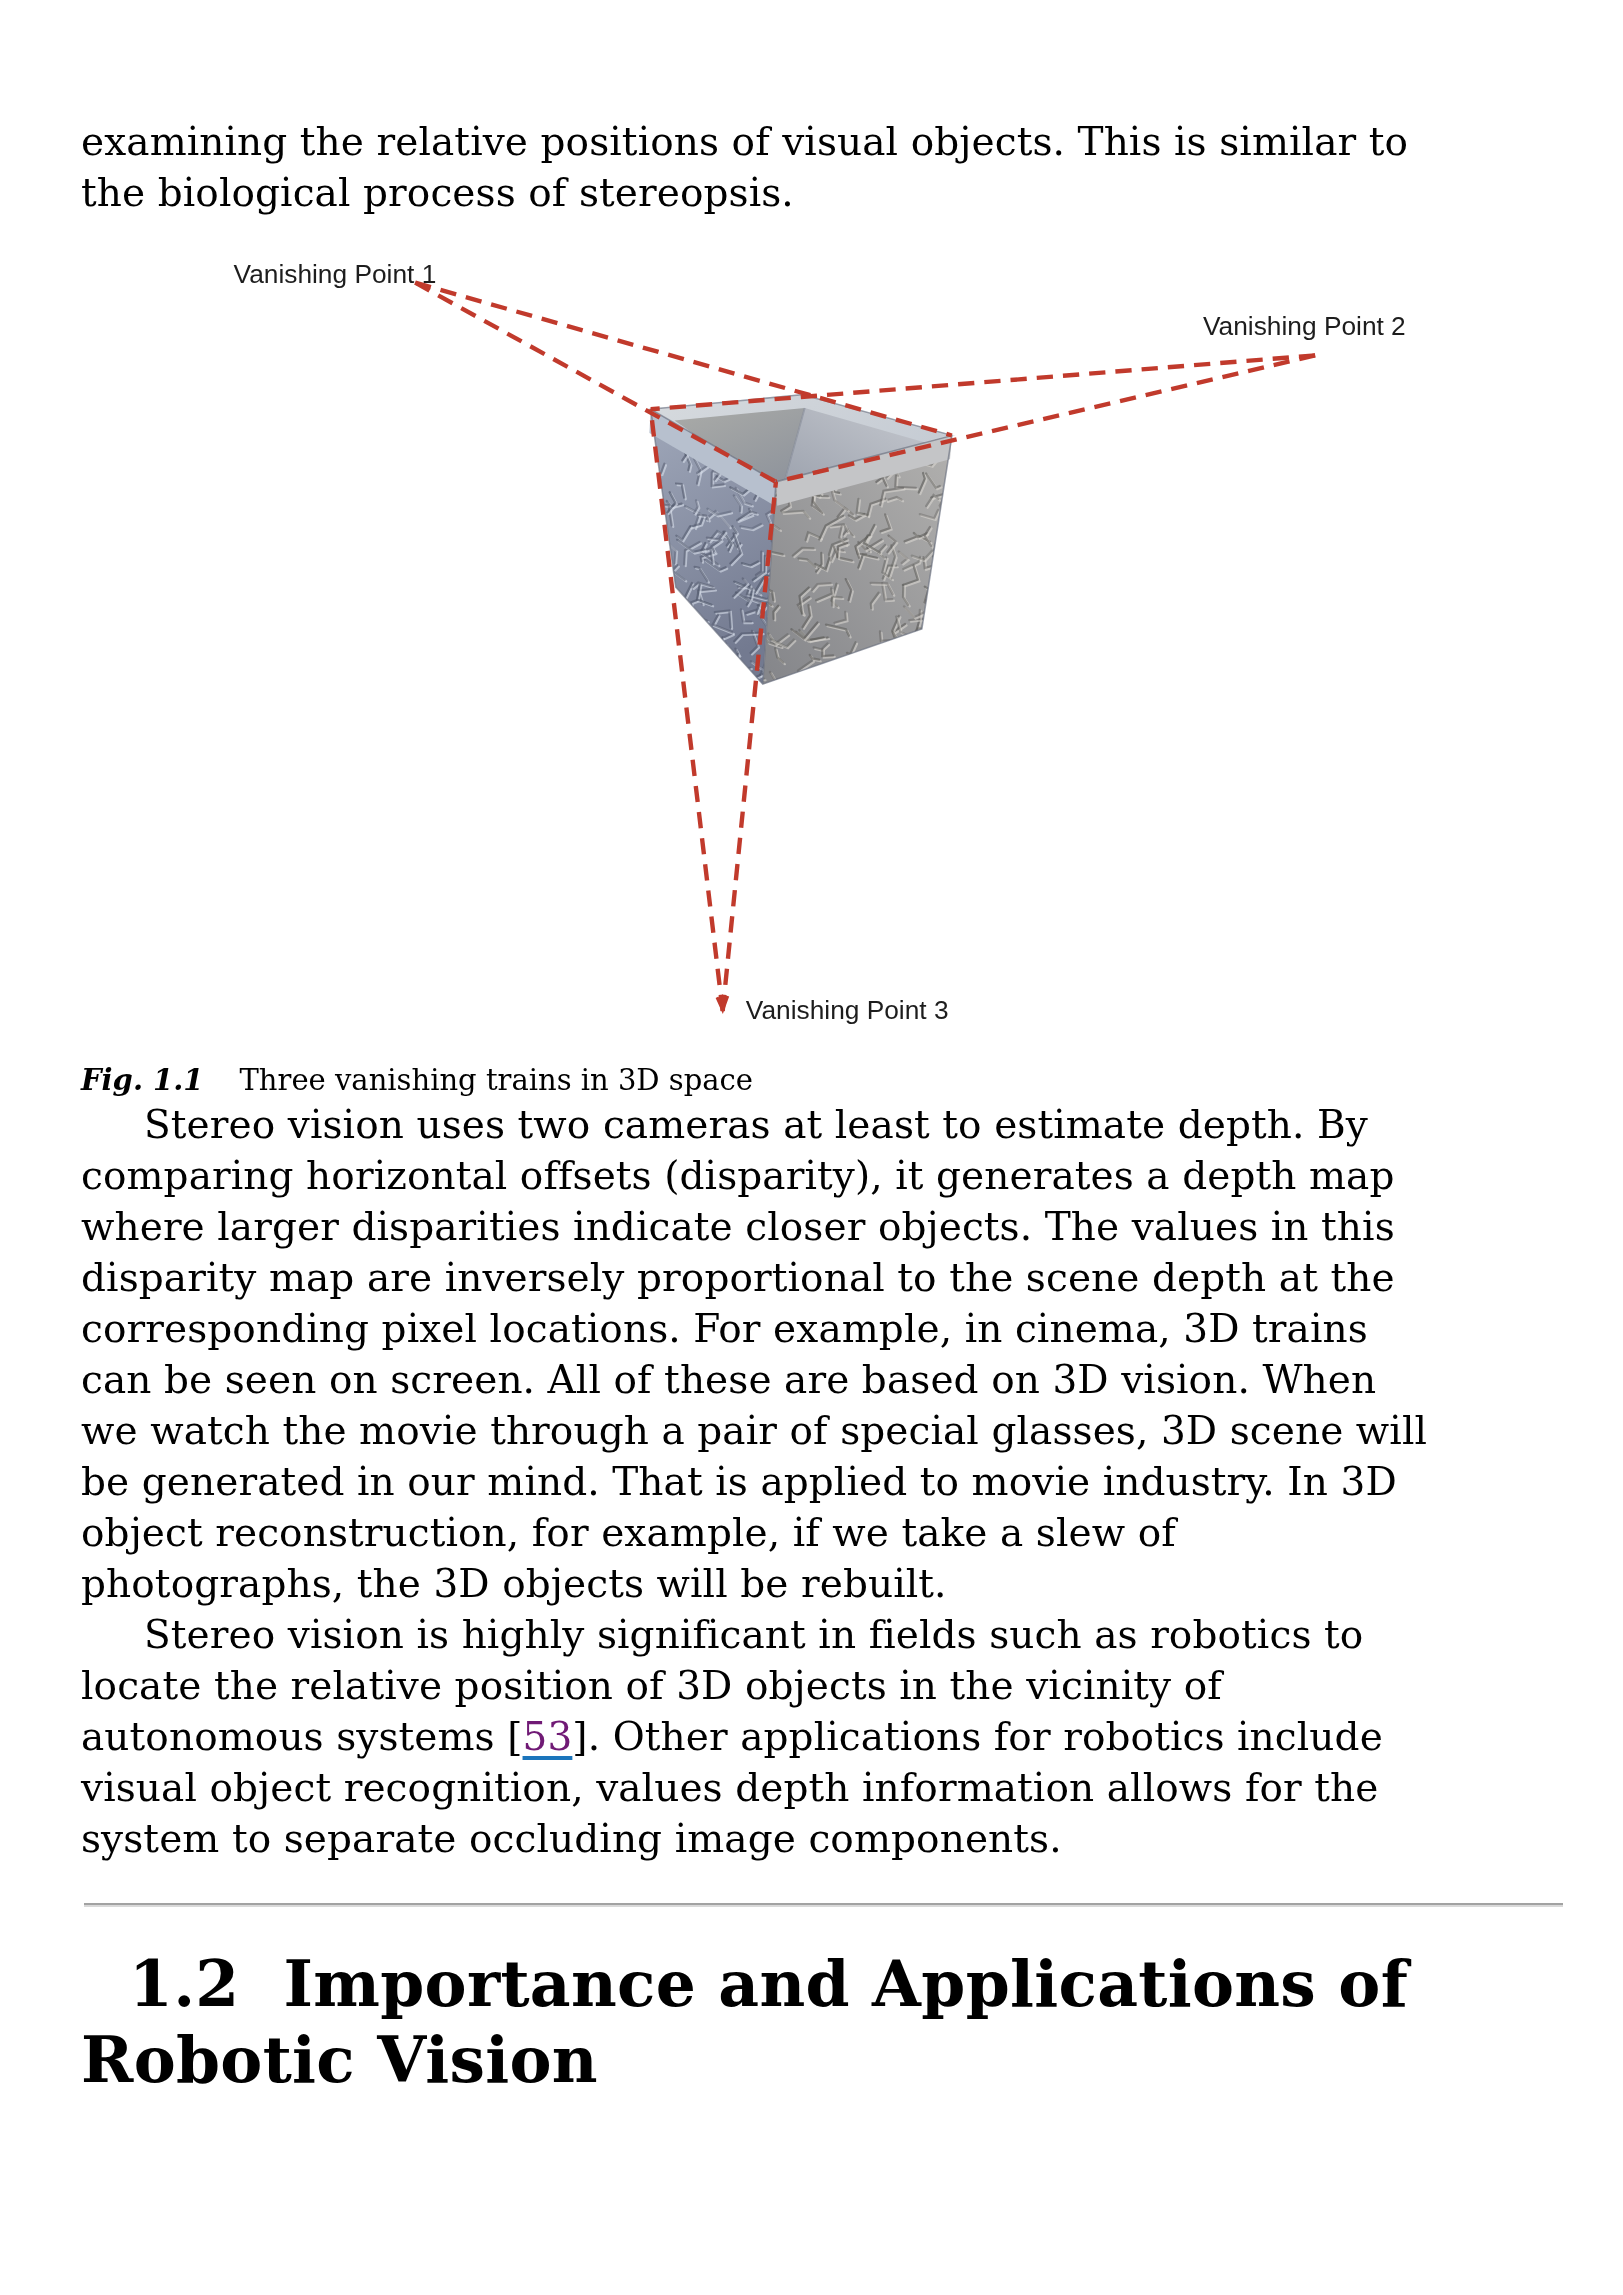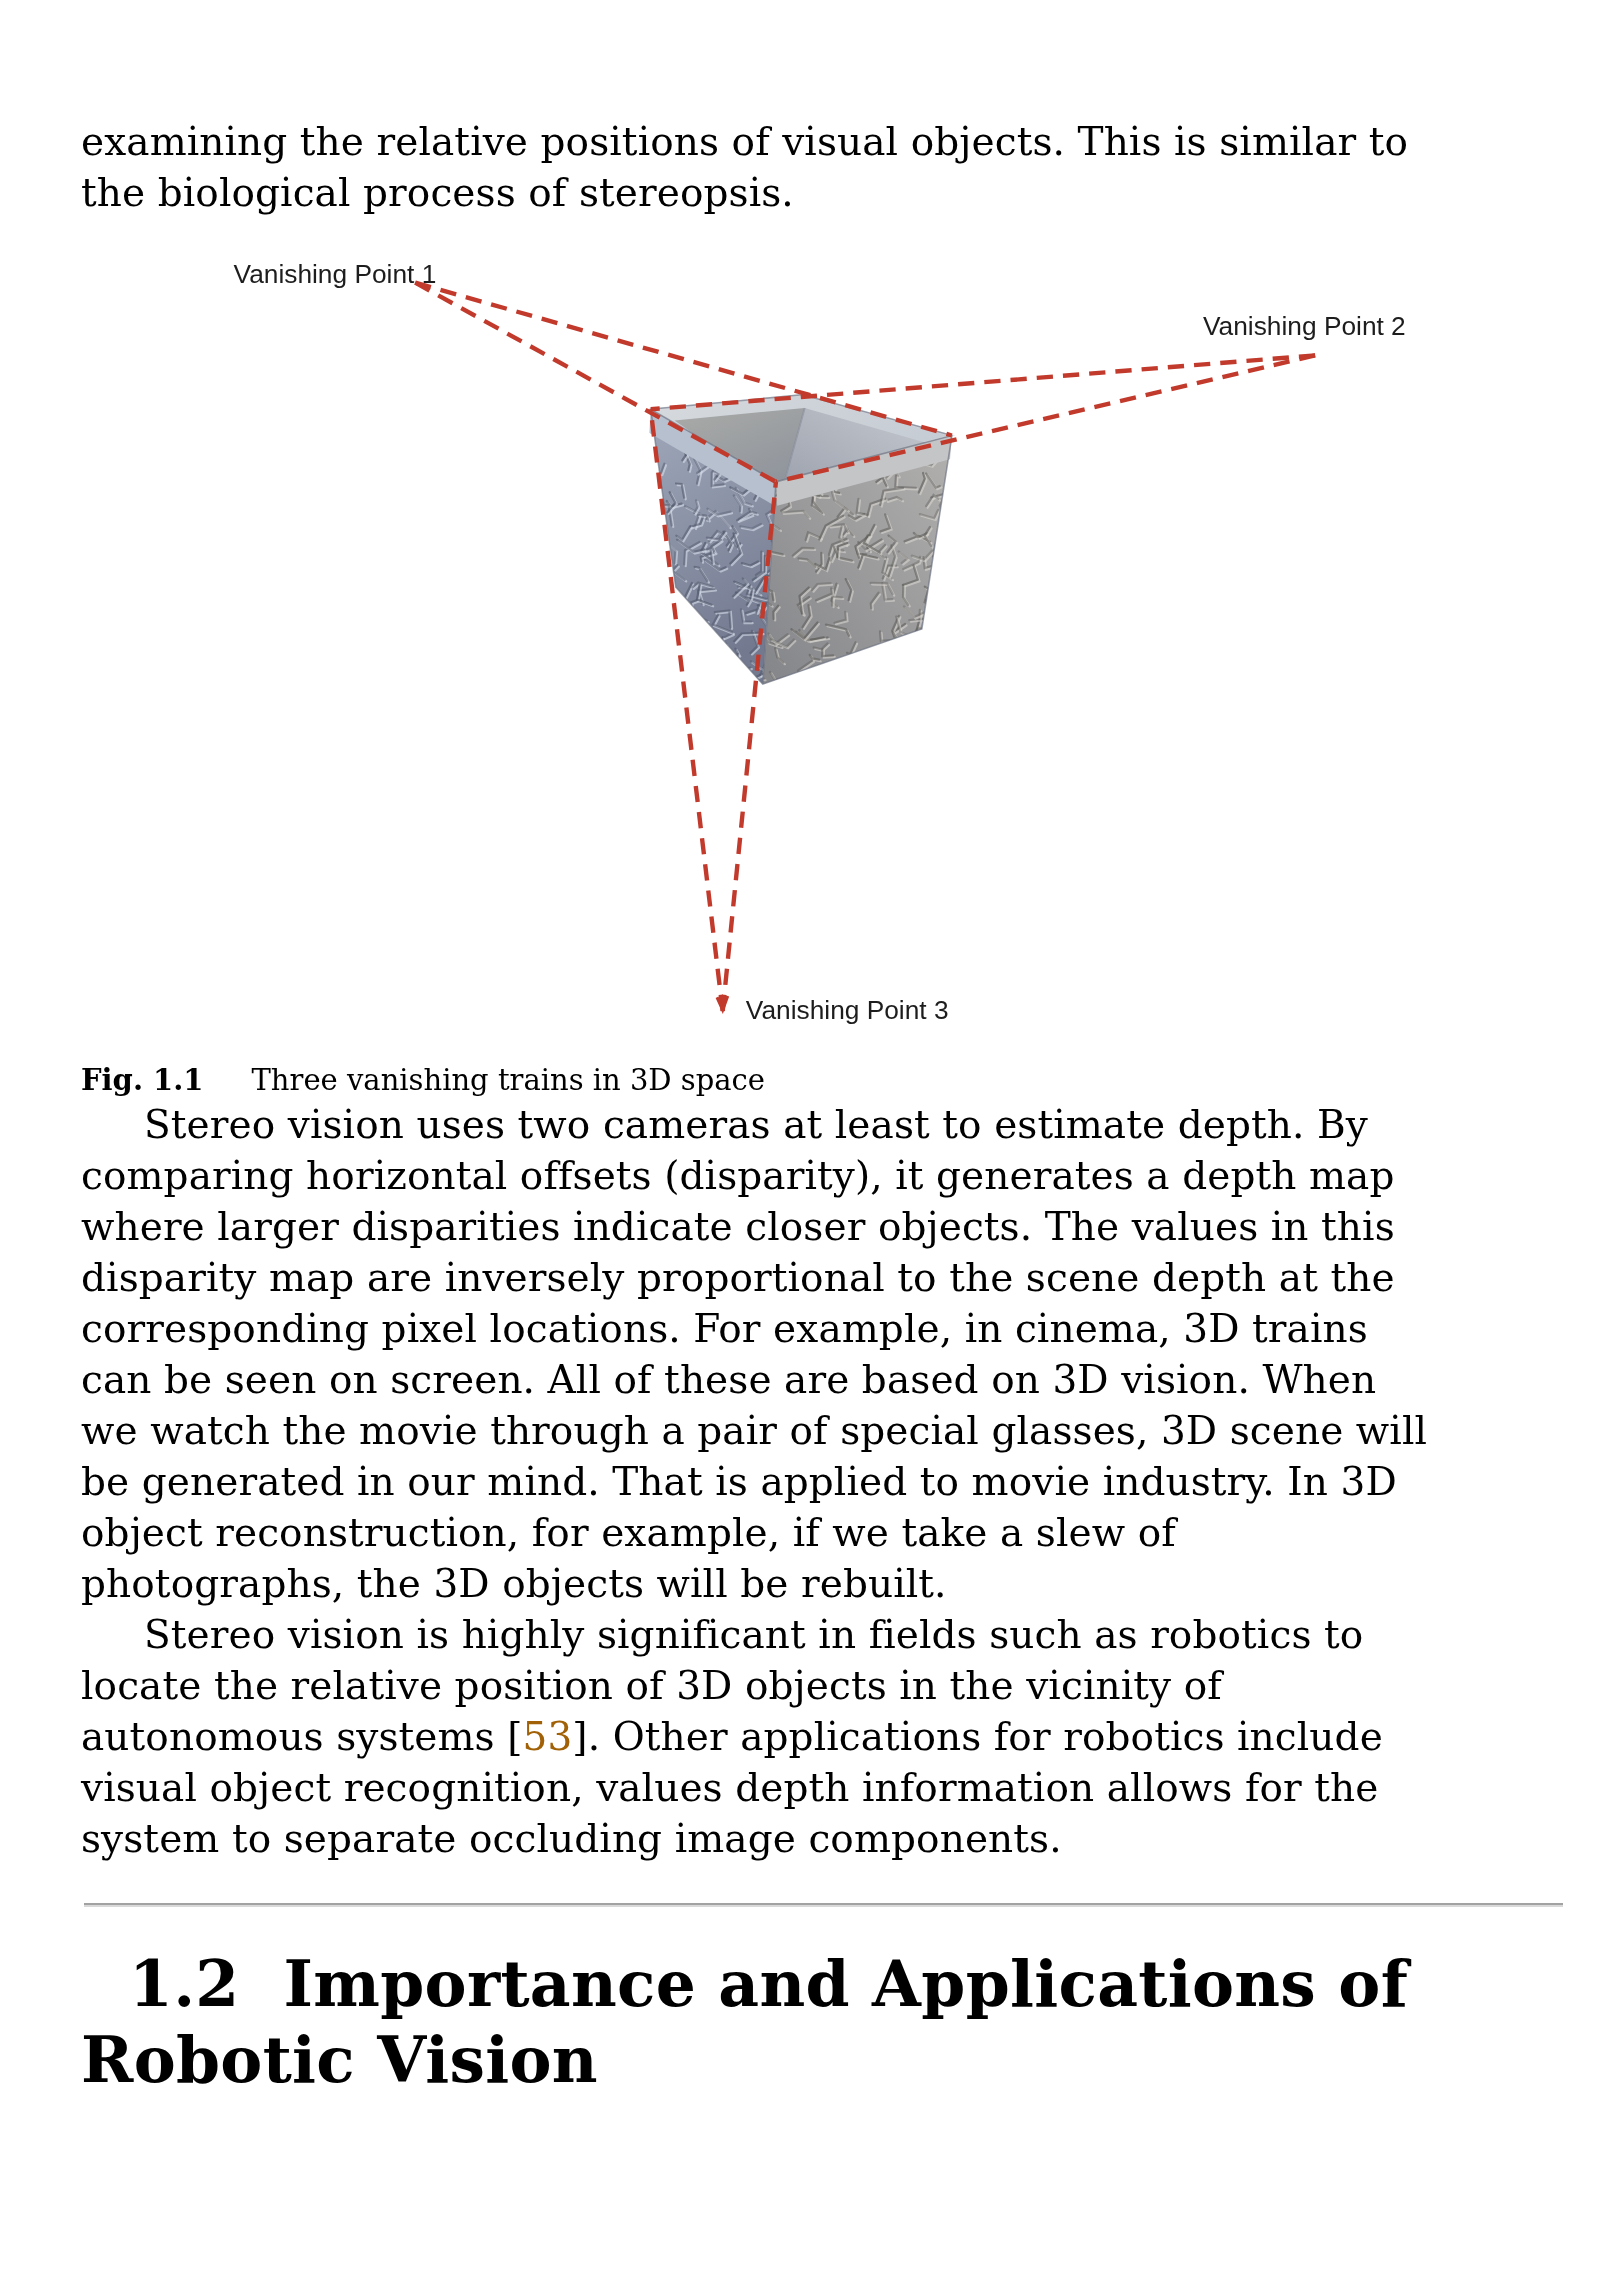--- a/index.html
+++ b/index.html
@@ -44,24 +44,26 @@
     font-weight: 500;
     fill: #1d1d1d;
   }
   .caption {
     font-size: 29px;
     line-height: 38px;
     margin: 2.5px 0 0 0;
   }
   .caption .cap-label {
     font-weight: bold;
-    margin-right: 48px;
+    font-style: italic;
+    margin-right: 36px;
   }
   .ref-link {
-    color: #a16207;
+    color: #701a75;
+    text-decoration: underline;
     text-decoration-color: #1b75bc;
     text-decoration-thickness: 4.4px;
     text-underline-offset: 5.6px;
     cursor: pointer;
   }
   .divider {
     height: 4.4px;
     width: 1479px;
     margin: 39px 0 0 2.5px;
     background: linear-gradient(to bottom, #a2a2a2 0 2.5px, #d9d9d9 2.5px 100%);

